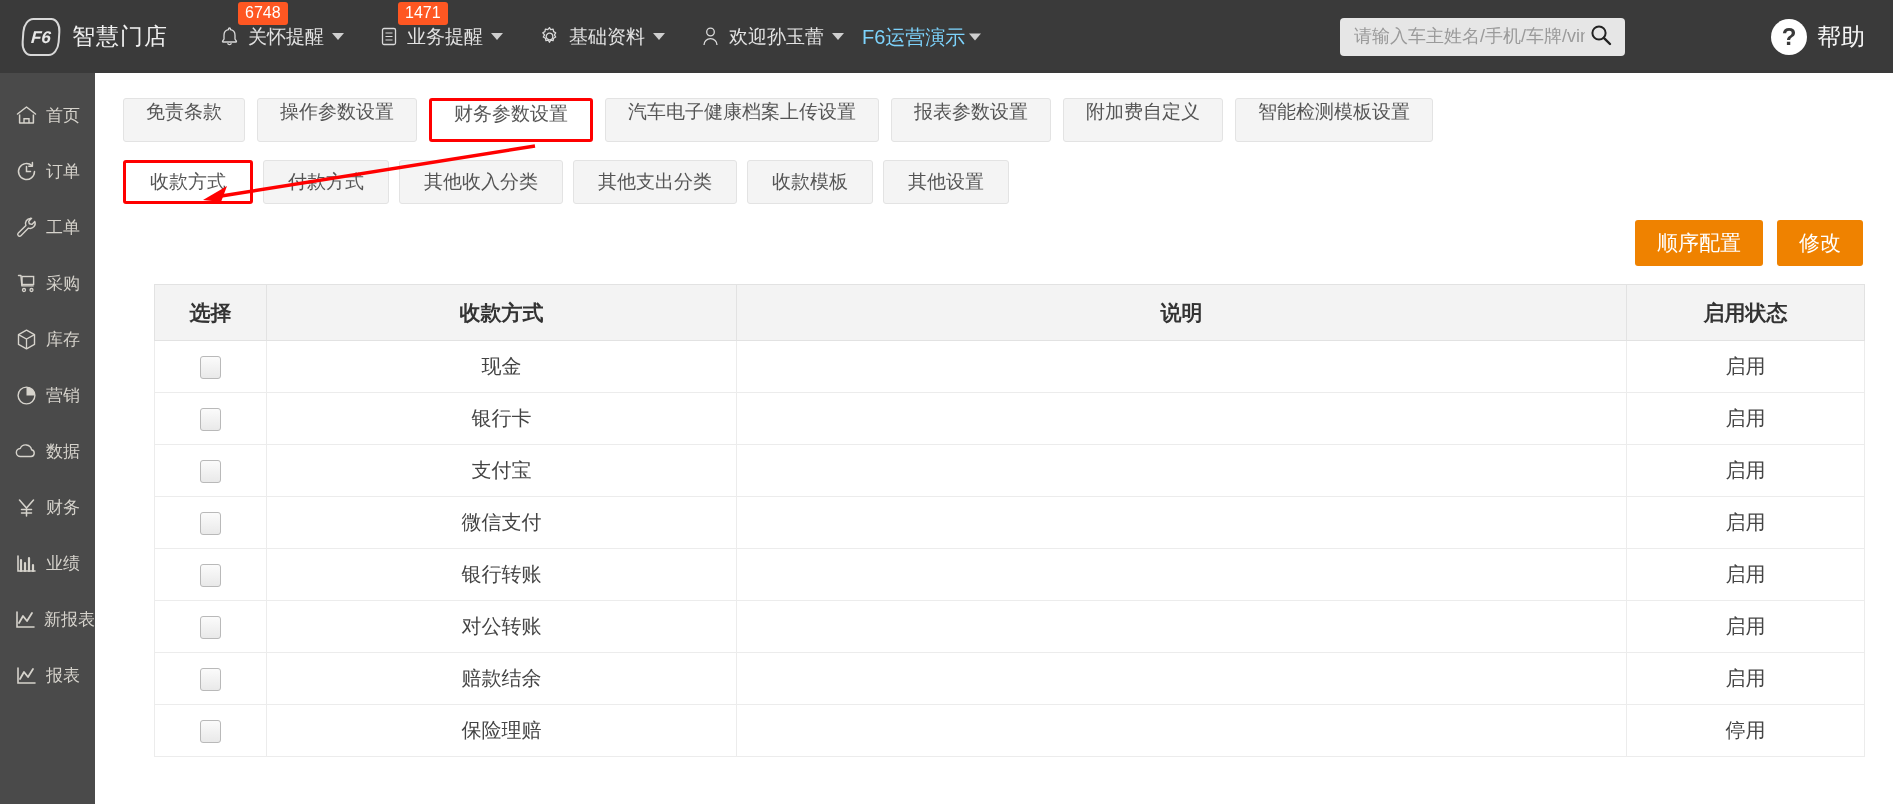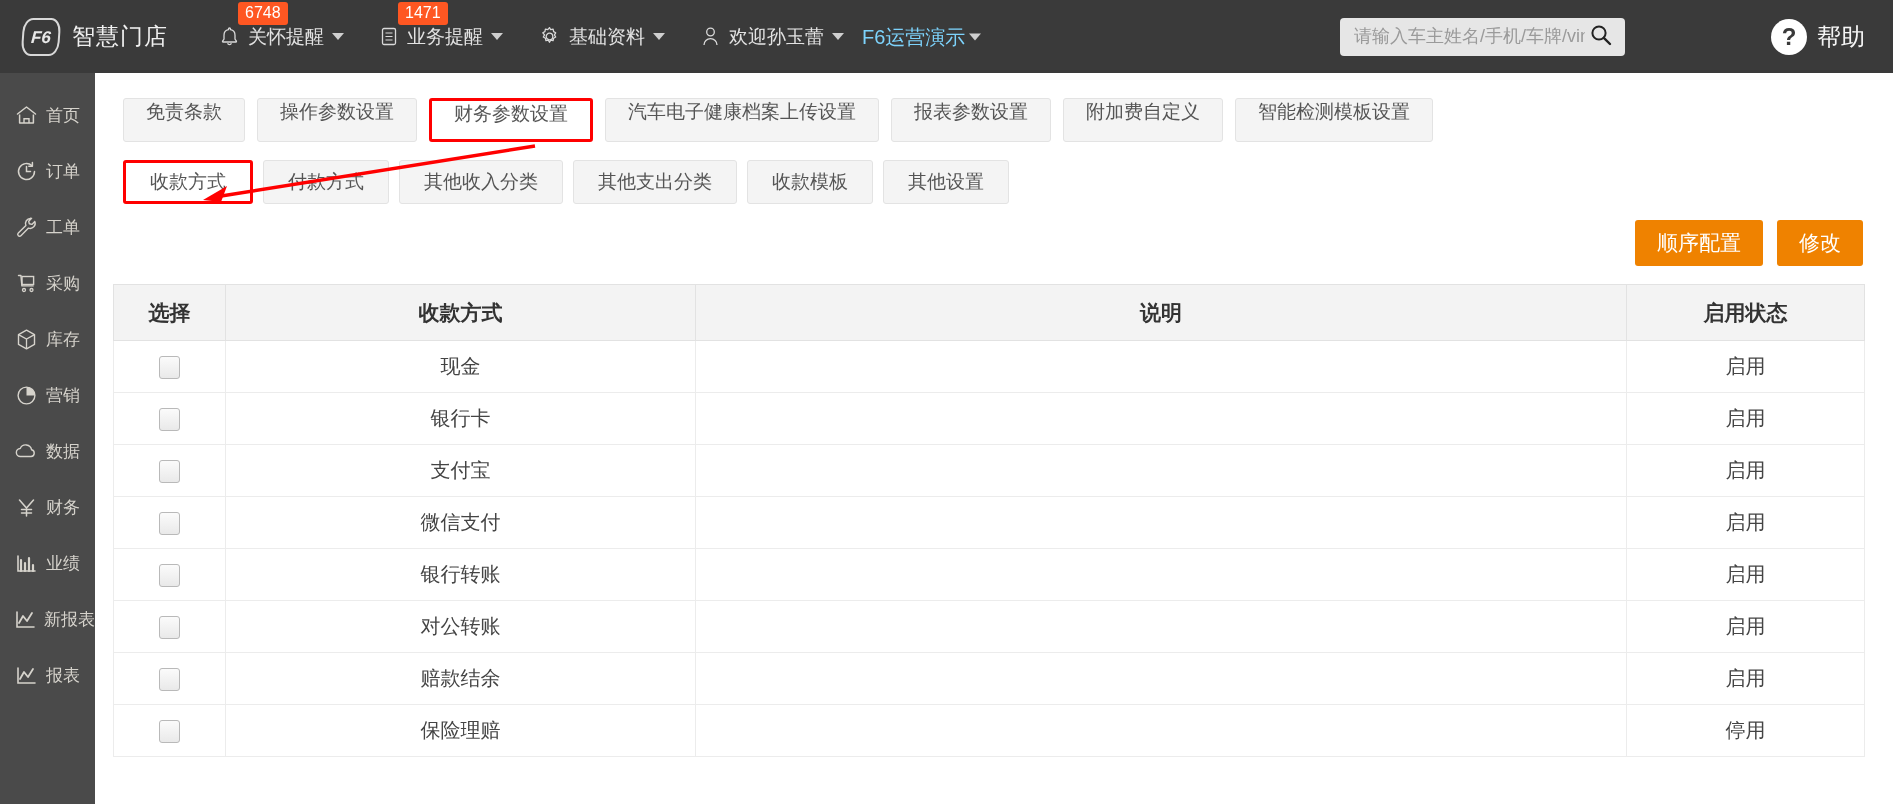--- a/index.html
+++ b/index.html
@@ -112,21 +112,21 @@
 
   .arrow-svg { position: absolute; left: 0; top: 0; pointer-events: none; }
 
   .btnrow { display: flex; justify-content: flex-end; padding: 16px 30px 0 0; gap: 14px; }
   .obtn {
     background: #ef8200; color: #fff; border: none; border-radius: 3px;
     height: 46px; min-width: 78px; padding: 0 22px; font-size: 21px;
     cursor: pointer; font-family: "Liberation Sans", "DejaVu Sans", sans-serif;
   }
 
-  .tablewrap { padding: 18px 28px 0 18px; }
+  .tablewrap { padding: 18px 28px 0 43px; margin-left: 16px; }
   table.grid { width: 100%; border-collapse: collapse; table-layout: fixed; }
   table.grid th {
     background: #f3f3f3; border: 1px solid #e2e2e2; height: 56px;
     font-size: 21px; color: #333; font-weight: bold;
   }
   table.grid td {
     border: 1px solid #ececec; height: 52px; text-align: center;
     font-size: 20px; color: #444;
   }
   .col-sel { width: 112px; }

